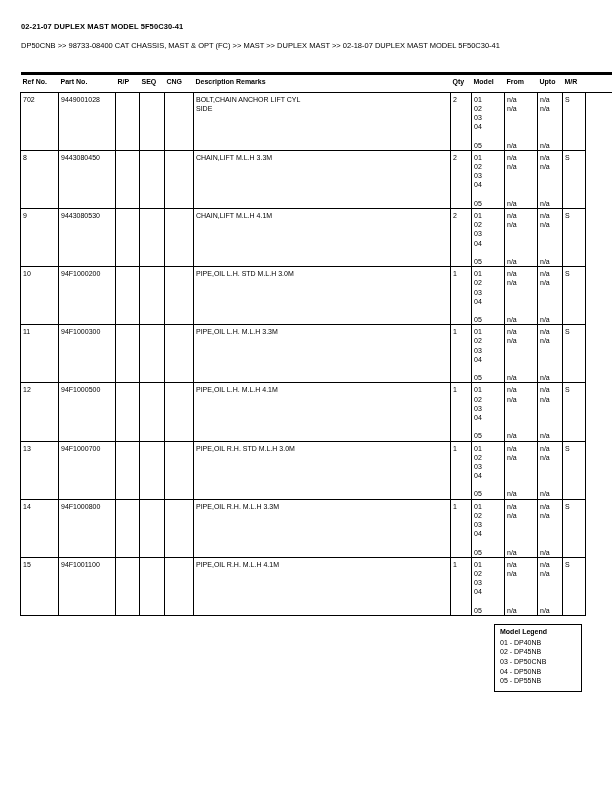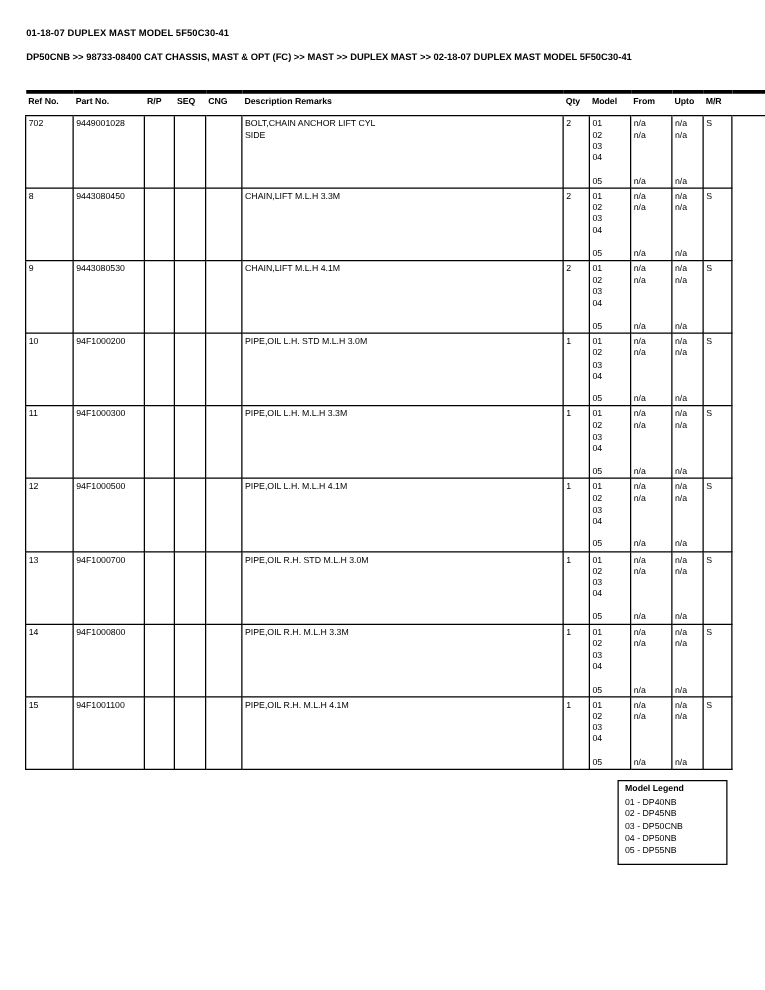--- a/index.html
+++ b/index.html
@@ -7,21 +7,21 @@
   .page {
     width: 612px; height: 792px; margin: 0 auto; background: #ffffff;
     font-family: "Liberation Sans", sans-serif; color: #000;
     padding: 20px 20px 0 20px; position: relative; overflow: hidden;
   }
   .doc-title {
     font-size: 7.5px; font-weight: bold; margin: 2px 0 10px 1px;
     letter-spacing: 0.1px;
   }
   .breadcrumb {
-    font-size: 7.5px; font-weight: bold; line-height: 1.3;
+    font-size: 7.5px; font-weight: normal; line-height: 1.3;
     max-width: 505px; margin: 0 0 21px 1px;
   }
   table.parts { border-collapse: collapse; table-layout: fixed; width: 592px; }
   table.parts th {
     font-size: 7px; font-weight: bold; text-align: left; vertical-align: top;
     padding: 3px 2px 7px 2px;
     border-top: 3px solid #000; border-bottom: 1px solid #000;
     overflow: hidden; white-space: nowrap;
   }
   table.parts tbody td {
@@ -38,21 +38,21 @@
     padding: 3px 5px 5px 5px; font-size: 7px;
   }
   .legend-title { font-weight: bold; margin-bottom: 3px; font-size: 7px; }
   .legend-item { line-height: 9.6px; }
 </style>
 </head>
 <body>
 
 <div class="page">
 
-  <div class="doc-title">01-18-07 DUPLEX MAST MODEL 5F50C30-41</div>
+  <div class="doc-title">02-21-07 DUPLEX MAST MODEL 5F50C30-41</div>
 
   <div class="breadcrumb">DP50CNB &gt;&gt; 98733-08400 CAT CHASSIS, MAST &amp; OPT (FC) &gt;&gt; MAST &gt;&gt; DUPLEX MAST &gt;&gt; 02-18-07 DUPLEX MAST MODEL 5F50C30-41</div>
 
   <table class="parts">
     <colgroup>
       <col style="width:38px">
         <col style="width:57px">
         <col style="width:24px">
       <col style="width:25px">
         <col style="width:29px">

